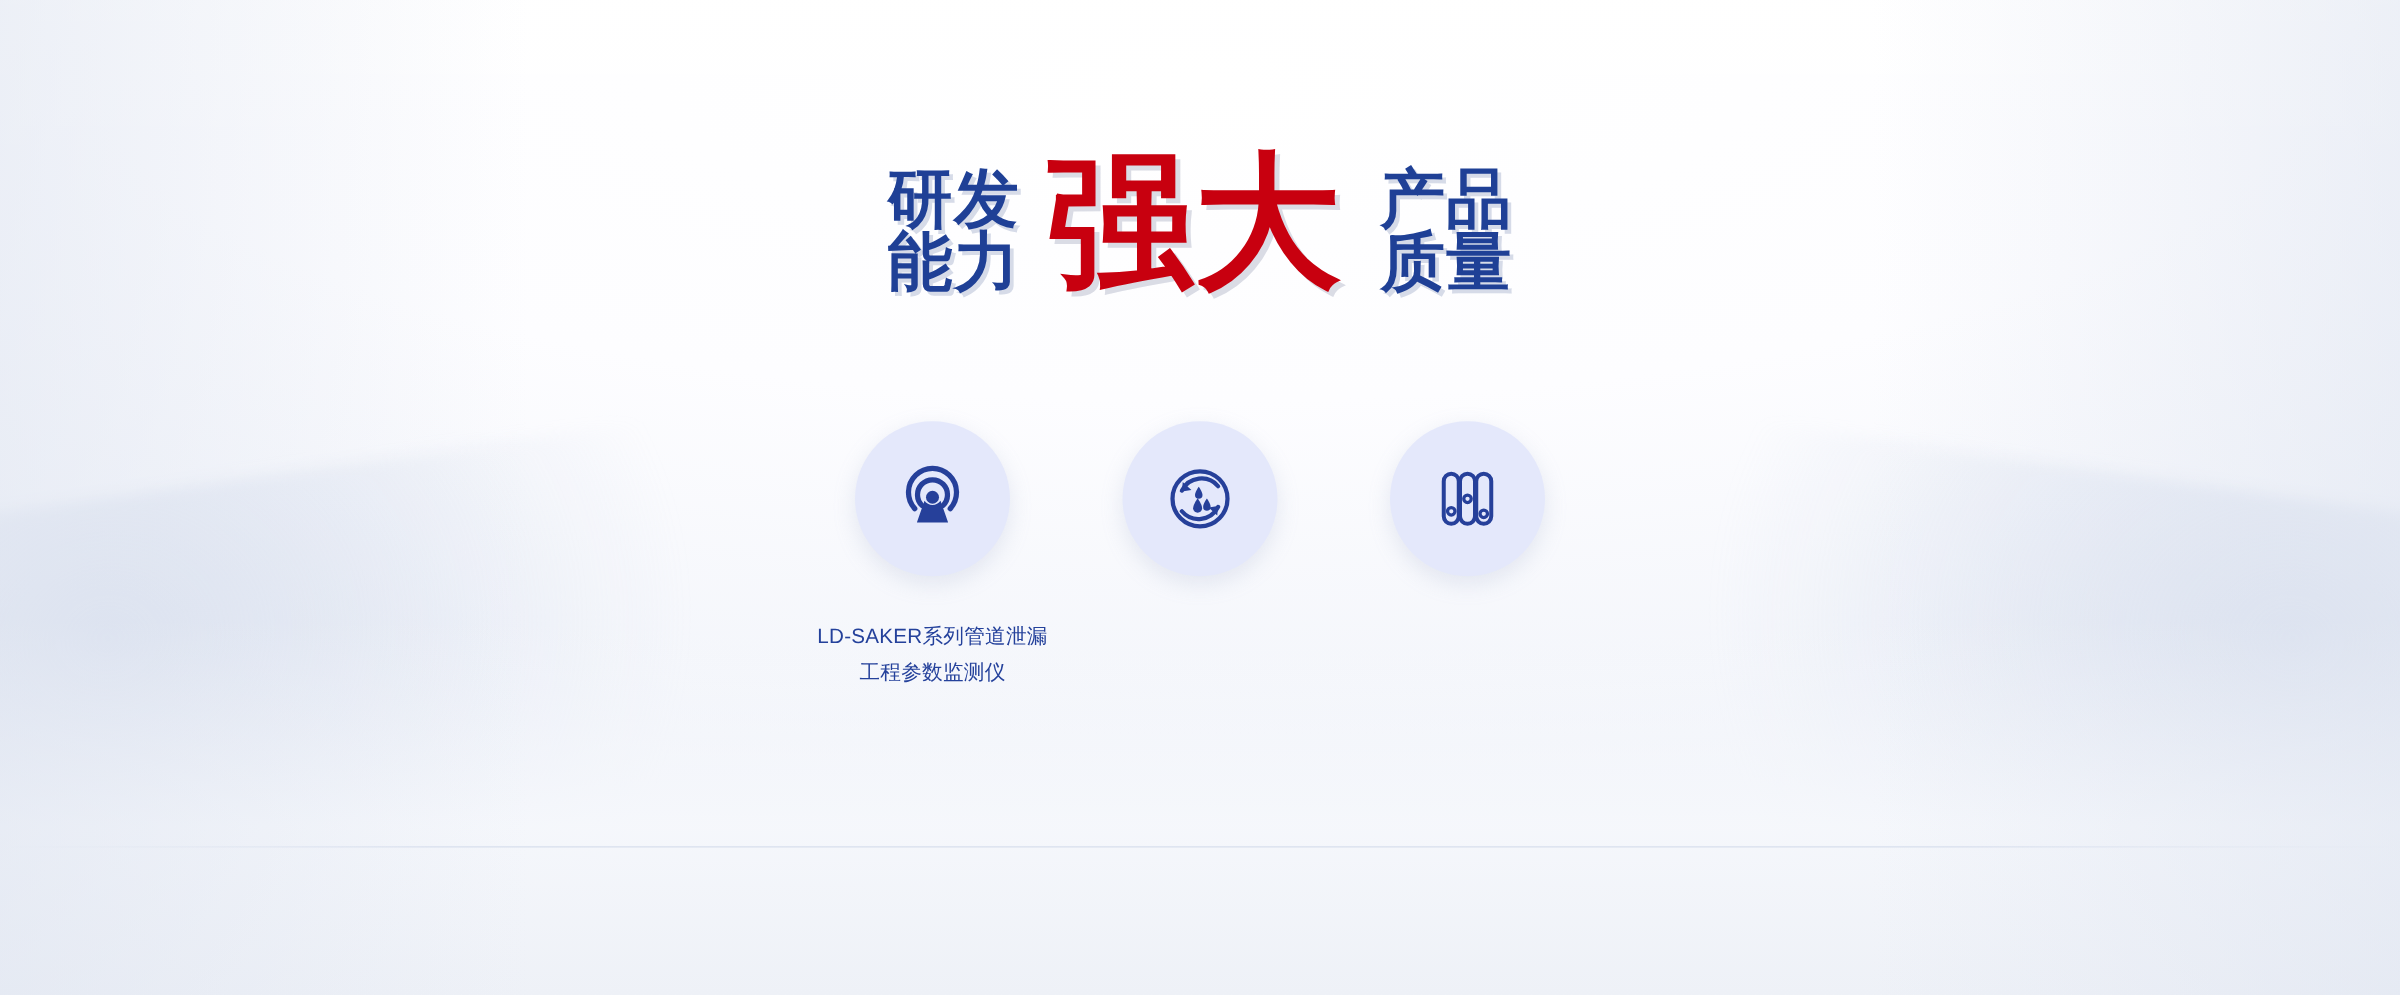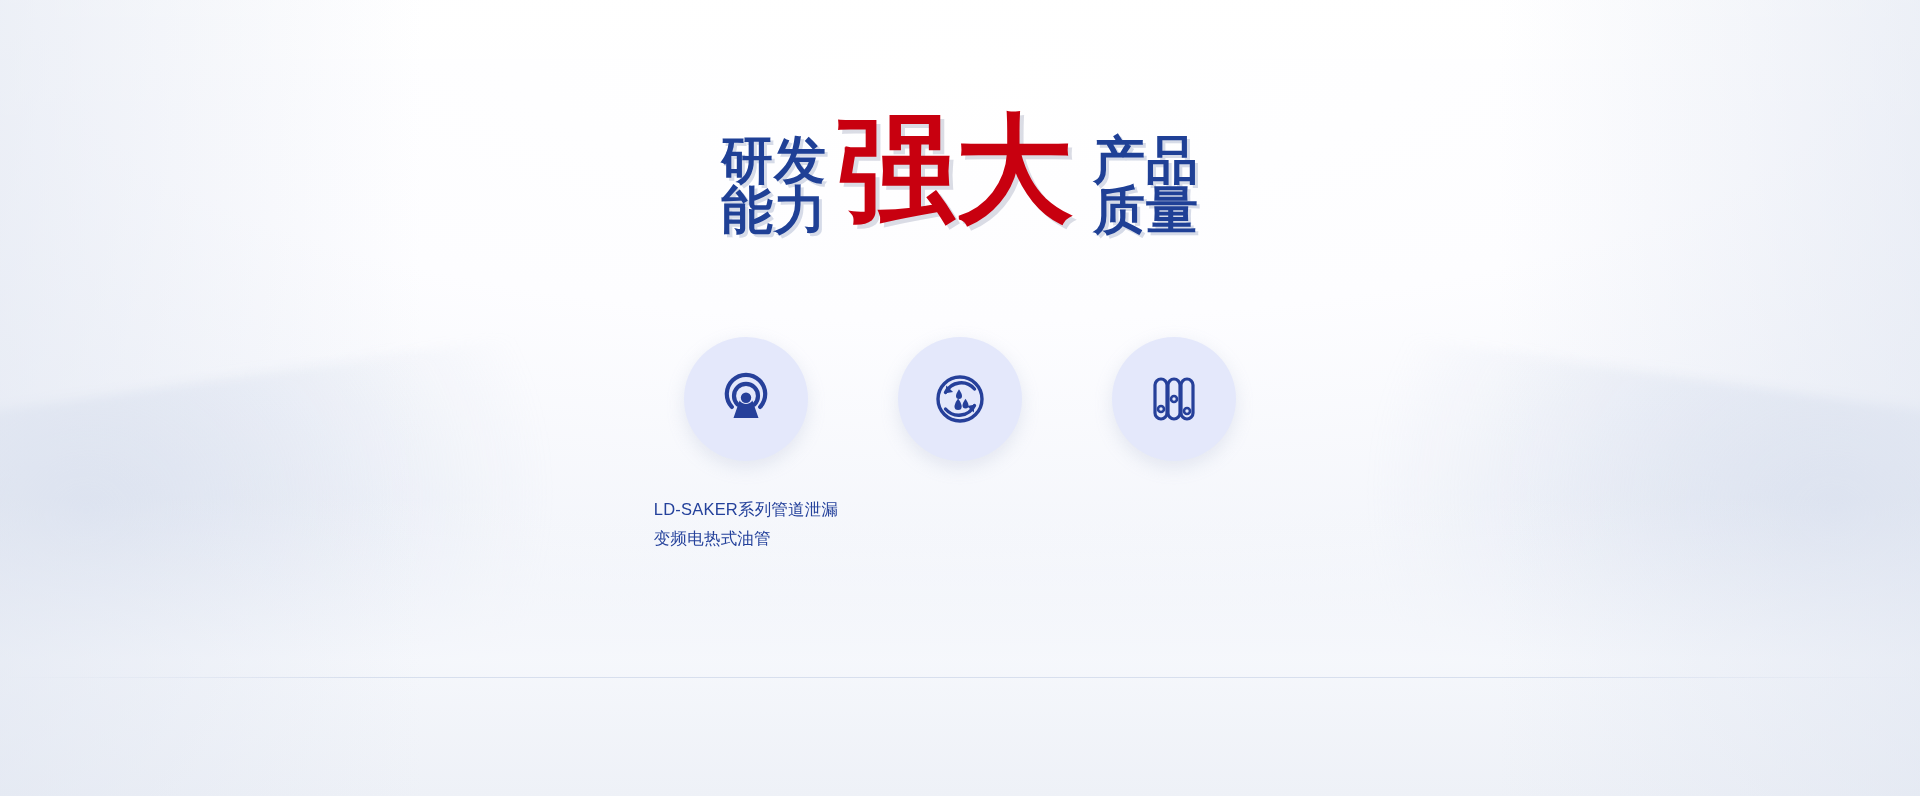--- a/index.html
+++ b/index.html
@@ -118,21 +118,21 @@
   }
 
   
   #headline {
     position: absolute;
     left: 0; right: 0;
     top: 128px;
     display: flex;
     justify-content: center;
     align-items: flex-start;
-    gap: 4px;
+    gap: 15px;
     z-index: 5;
   }
   .hl-stack {
     display: flex;
     flex-direction: column;
     justify-content: center;
     line-height: .96;
     padding-top: 8px;
   }
   .hl-stack .ln {
@@ -146,21 +146,20 @@
   .hl-stack.s2 { margin-left: 10px; }
   .hl-big {
     font-size: 118px;
     font-weight: 700;
     letter-spacing: 0px;
     color: #c8000f;
     line-height: .96;
     white-space: nowrap;
     text-shadow: 4px 4px 0 rgba(160,166,186,.38);
     margin: -6px 6px 0 6px;
-    font-family: Liberation Mono, monospace;
   }
 
   
   #products {
     position: absolute;
     left: 0; right: 0;
     top: 337px;
     display: flex;
     justify-content: center;
     align-items: flex-start;
@@ -178,20 +177,21 @@
     border-radius: 50%;
     background: #e4e8fb;
     box-shadow: 0 6px 18px rgba(150,162,196,.22);
     display: flex;
     align-items: center;
     justify-content: center;
   }
   .badge svg { display: block; }
   .caption {
     margin-top: 34px;
+    text-align: center;
     font-size: 16.5px;
     line-height: 1.75;
     color: #24419b;
     letter-spacing: .2px;
     white-space: nowrap;
   }
   .caption .cl { display: block; }
 </style>
 </head>
 <body>
@@ -231,21 +231,21 @@
           <svg width="64" height="64" viewBox="0 0 64 64" fill="none">
             <path d="M32 36a5.2 5.2 0 1 0 0-10.4A5.2 5.2 0 0 0 32 36z" fill="#26409a"></path>
             <path d="M25.6 33.5 19.5 51h25l-6.1-17.5a7.6 7.6 0 0 1-12.8 0z" fill="#26409a"></path>
             <path d="M23.6 37.4a12 12 0 1 1 16.8 0" stroke="#26409a" stroke-width="4.2" fill="none" stroke-linecap="round"></path>
             <path d="M17.8 39.9a19.2 19.2 0 1 1 28.4 0" stroke="#26409a" stroke-width="4.2" fill="none" stroke-linecap="round"></path>
           </svg>
         </span>
       </div>
       <div class="caption">
         <span class="cl">LD-SAKER系列管道泄漏</span>
-        <span class="cl">变频电热式油管</span>
+        <span class="cl">工程参数监测仪</span>
       </div>
     </div>
 
     <div class="product">
       <div class="badge">
         <span>
           <svg width="64" height="64" viewBox="0 0 64 64" fill="none">
             <circle cx="32" cy="32" r="22" stroke="#26409a" stroke-width="3.4"></circle>
             <path d="M17.5 25.5a17.5 17.5 0 0 1 29-3.5" stroke="#26409a" stroke-width="3.4" stroke-linecap="round" fill="none"></path>
             <path d="M46.5 38.5a17.5 17.5 0 0 1-29 3.5" stroke="#26409a" stroke-width="3.4" stroke-linecap="round" fill="none"></path>

